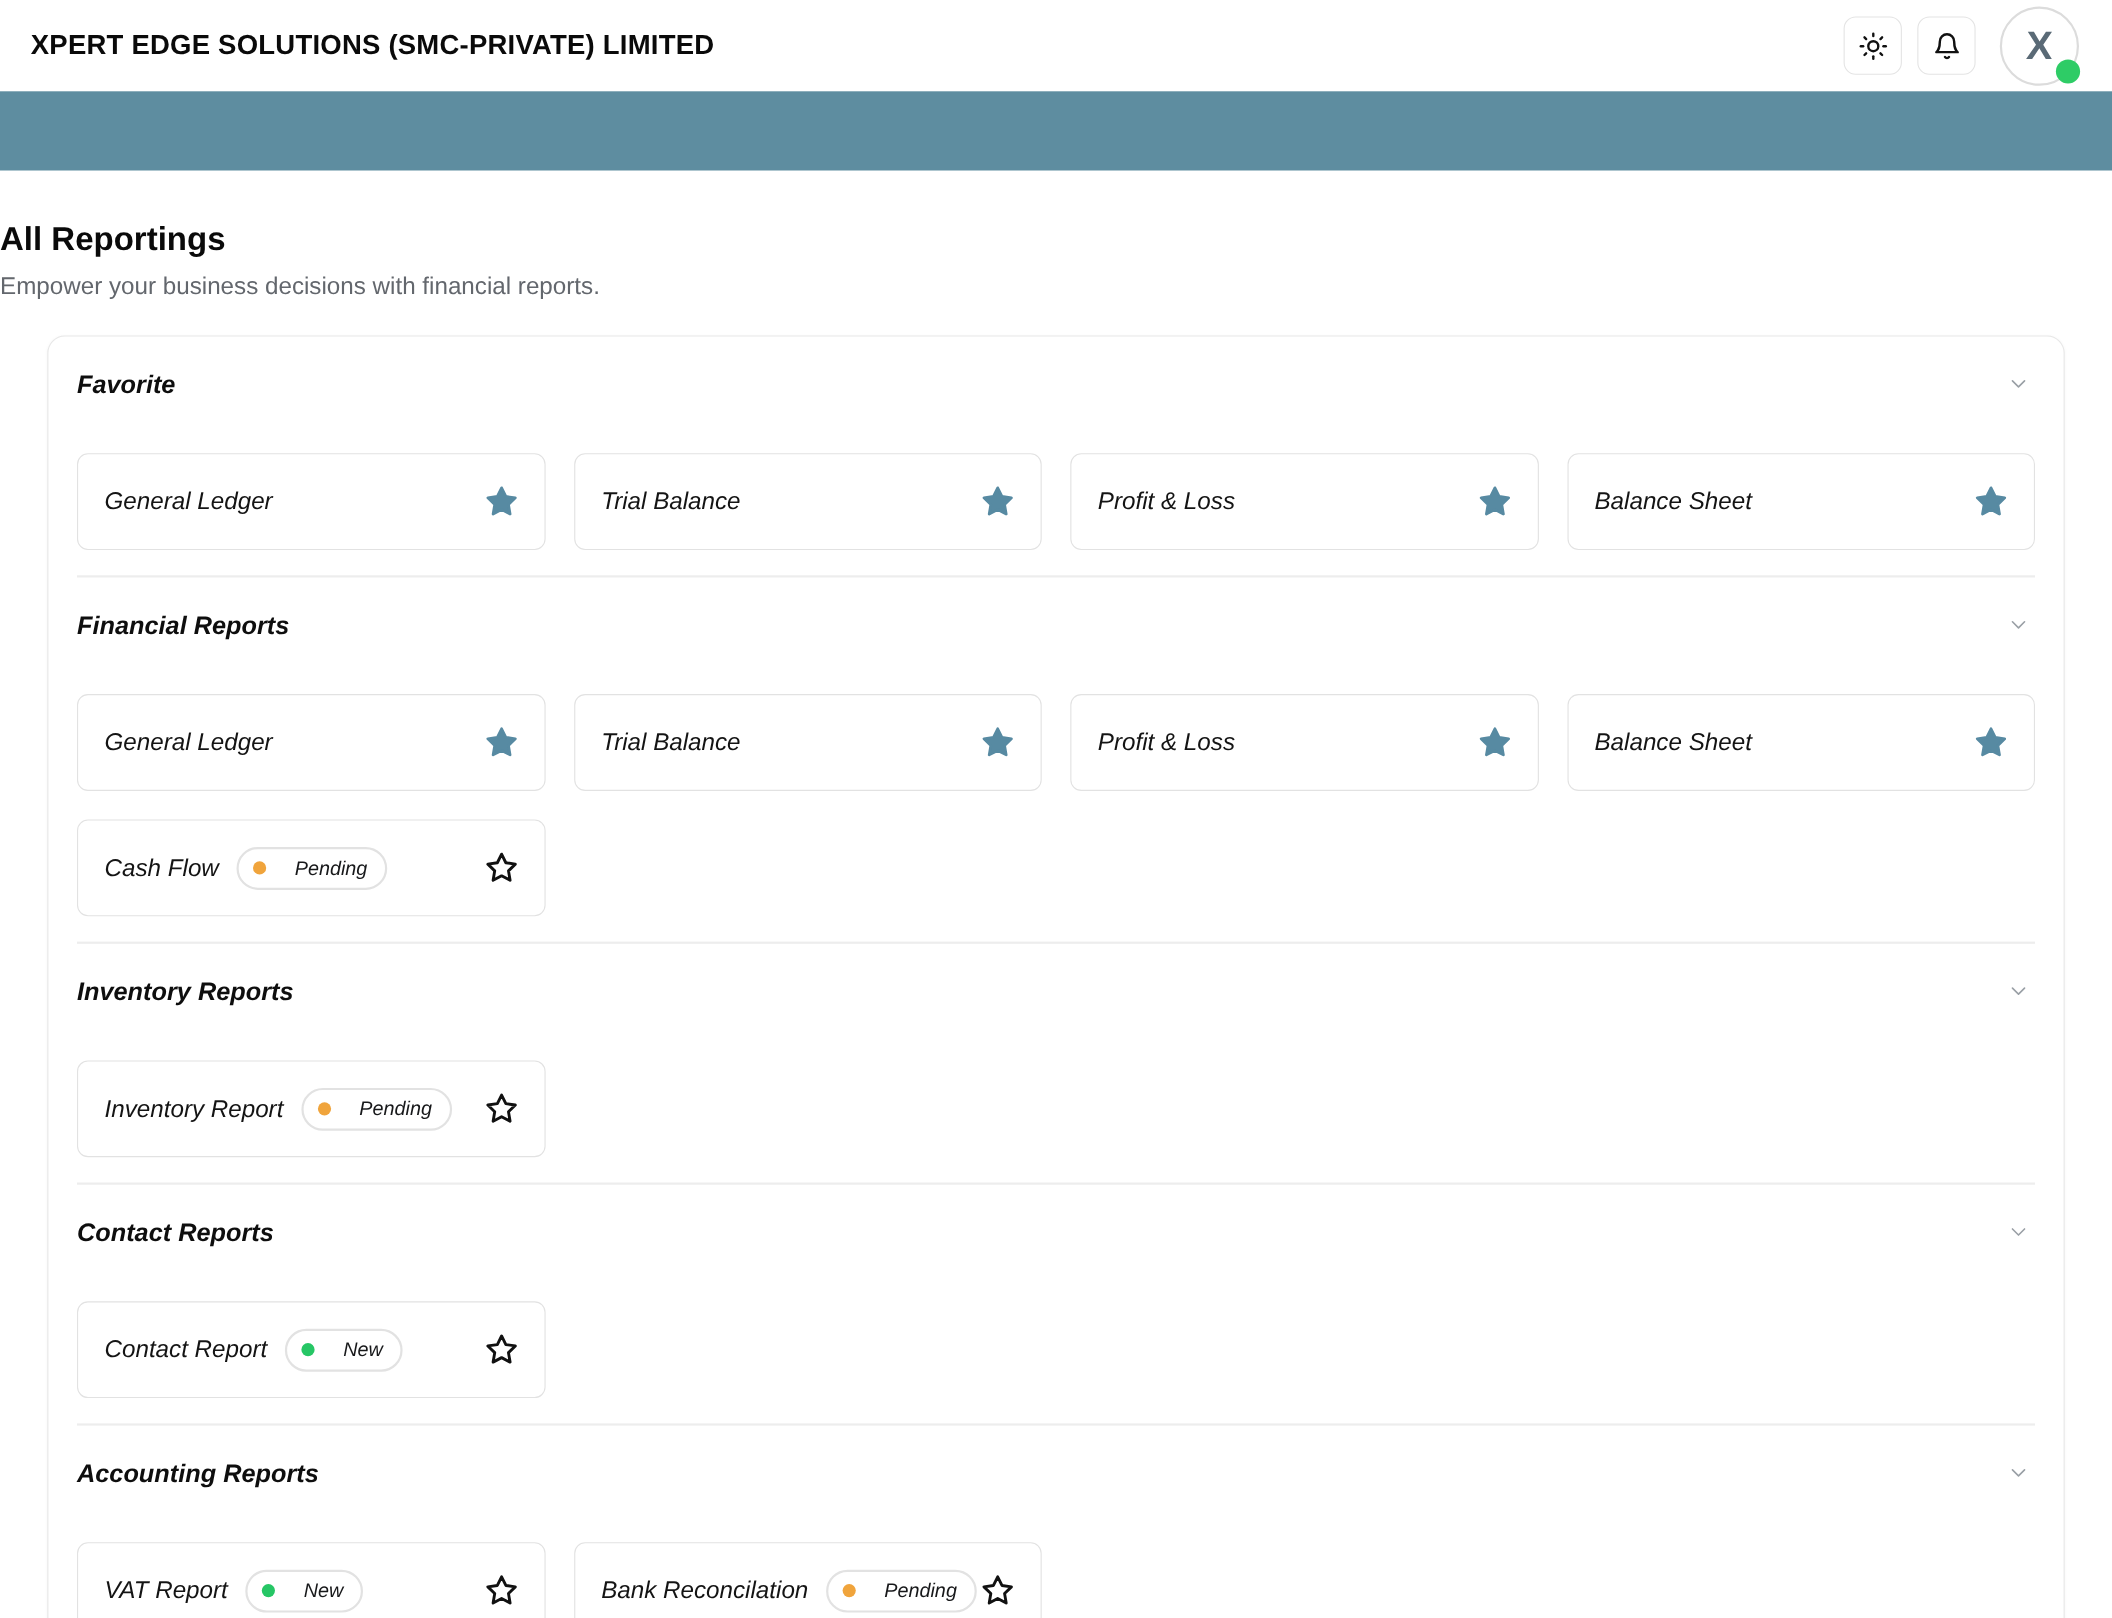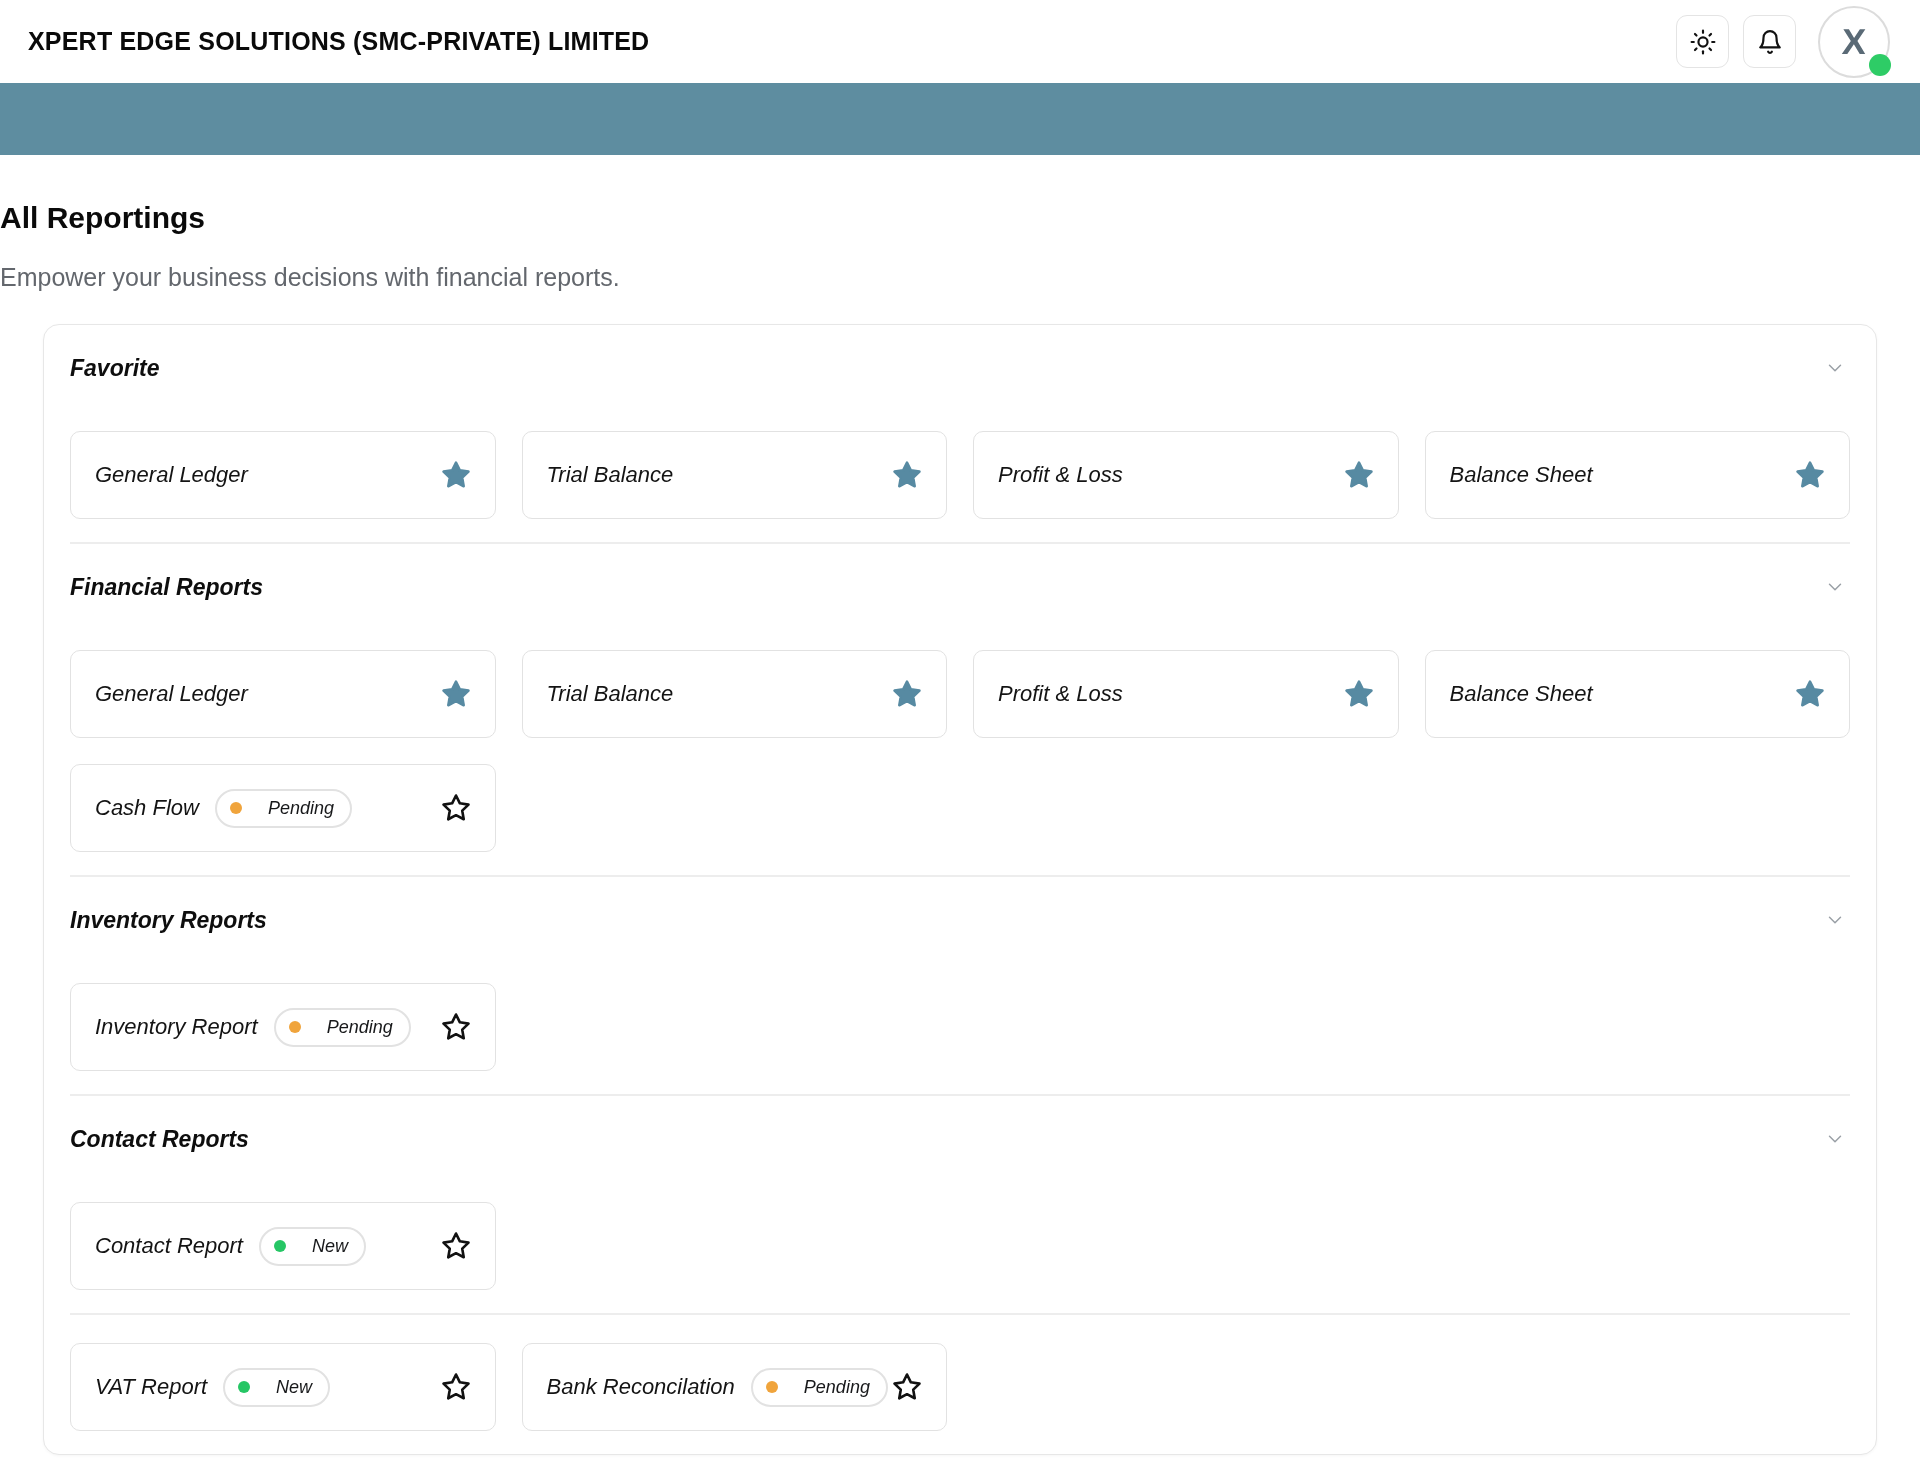--- a/index.html
+++ b/index.html
@@ -33,21 +33,21 @@
     position:absolute; right:-1px; bottom:2px; width:22px; height:22px; border-radius:50%;
     background: var(--online-dot, #2ECC66);
   }
 
   
   .banner { height:72px; background: var(--banner, #5E8DA0); }
 
   
   .hero { text-align:left; padding-top:46px; }
   .hero-title { font-size:30px; font-weight:800; color:#0a0a0a; }
-  .hero-sub { margin-top:28px; font-size:25px; color:#63676d; }
+  .hero-sub { margin-top:12px; font-size:22px; color:#63676d; }
 
   
   .panel {
     width:1834px; margin:32px auto 0; background:#fff;
     border:1px solid #e7e7e7; border-radius:16px; padding:0 26px;
     box-shadow:0 1px 3px rgba(0,0,0,.04);
     font-style:italic;
   }
   .section { padding:28px 0 23px; }
   .section + .section { border-top:2px solid #ededed; }
@@ -311,20 +311,30 @@
       <span style="display:flex">
         <svg class="star-outline" width="30" height="30" viewBox="0 0 24 24" stroke-width="2.1" stroke-linejoin="round">
           <path d="M12 2l3.09 6.26L22 9.27l-5 4.87 1.18 6.88L12 17.77l-6.18 3.25L7 14.14 2 9.27l6.91-1.01L12 2z"></path>
         </svg>
       </span>
     </button>
   </div>
           </div>
   </section>
         <section class="section">
+    <div class="section-header">
+      <h2 class="section-title">Accounting Reports</h2>
+      <button class="chevron-btn">
+        <span style="display:flex">
+          <svg width="22" height="22" viewBox="0 0 24 24" fill="none" stroke="#9aa0a6" stroke-width="1.6" stroke-linecap="round" stroke-linejoin="round">
+            <polyline points="6 9 12 15 18 9"></polyline>
+          </svg>
+        </span>
+      </button>
+    </div>
     <div class="grid">
             <div class="report-card">
     <span class="report-label">VAT Report</span>
     <span class="badge">
       <span class="badge-dot" style="background: rgb(38, 198, 101);"></span>
       <span class="badge-label">New</span>
     </span>
     <button class="star-btn">
 
       <span style="display:flex">

